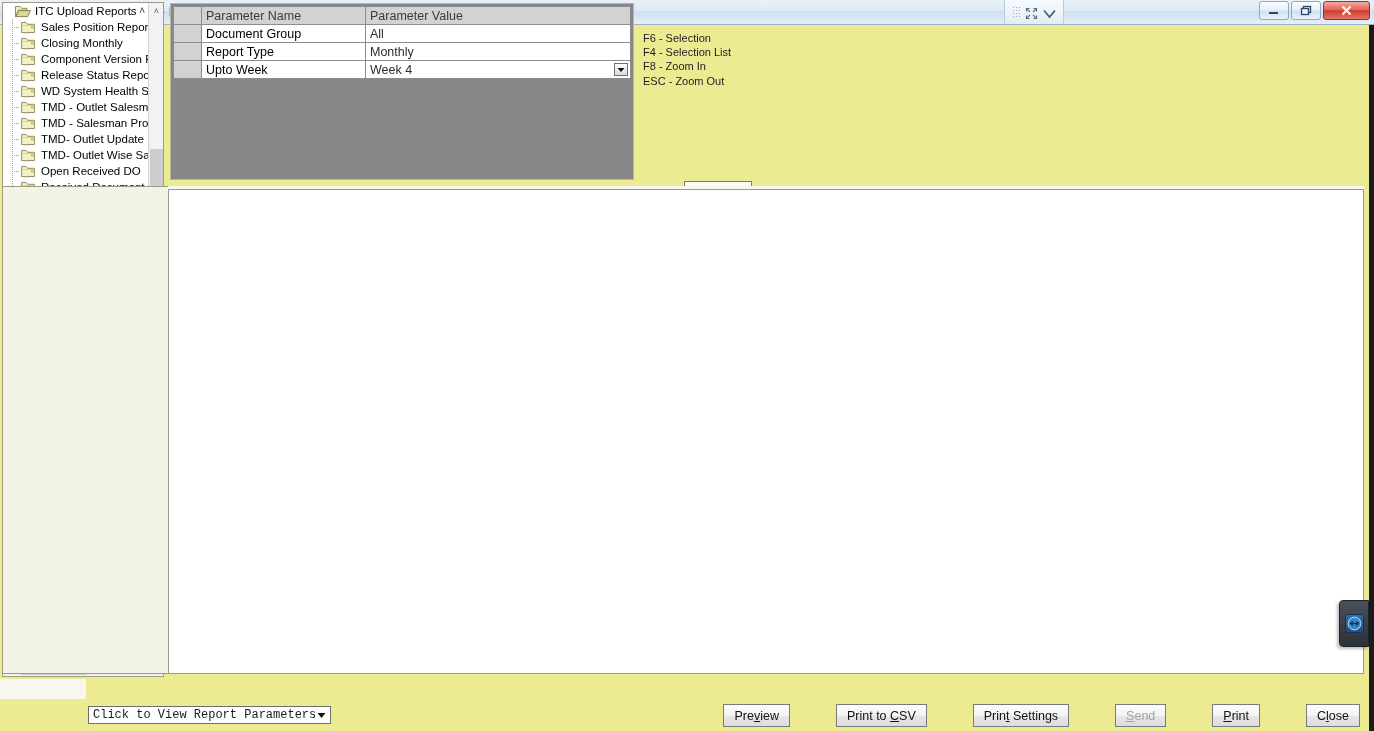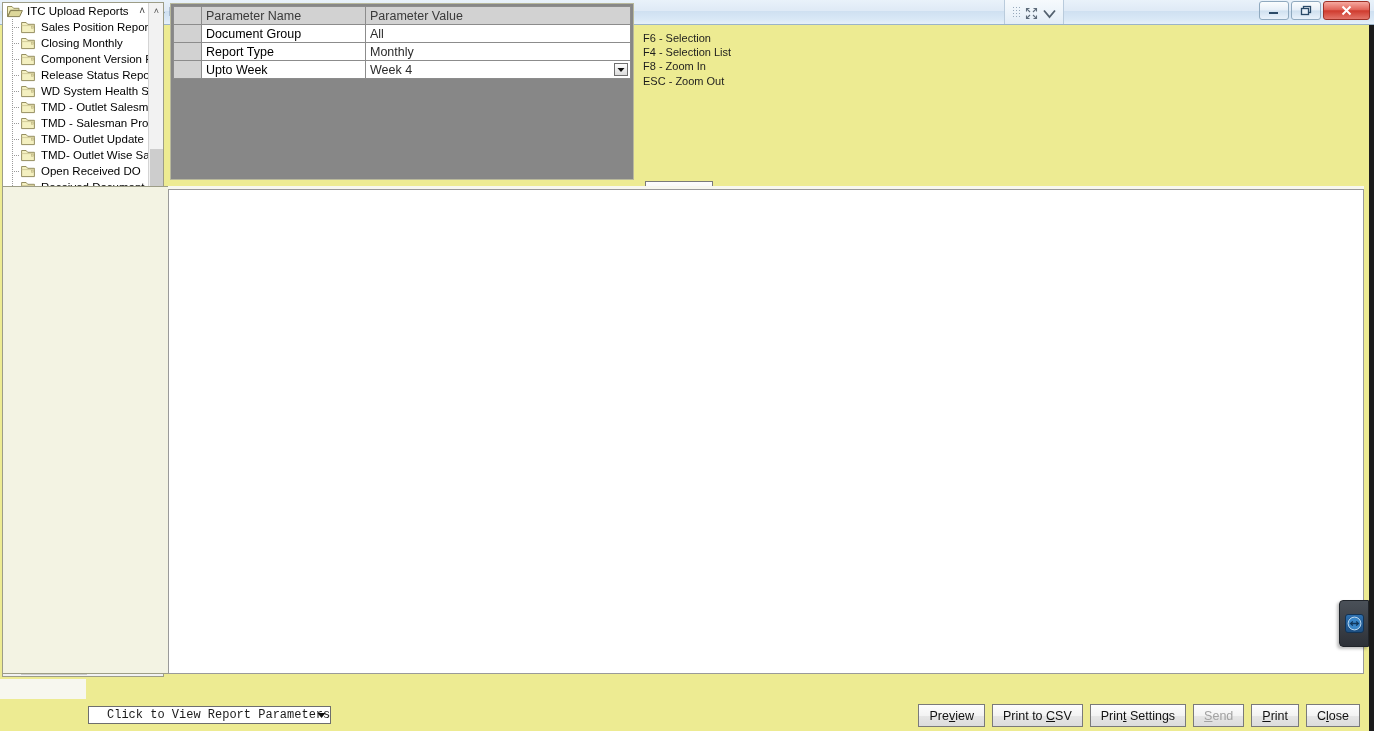--- a/index.html
+++ b/index.html
@@ -134,21 +134,21 @@
     overflow: hidden;
   }
   .tree-row {
     height: 16px;
     display: flex;
     align-items: center;
     white-space: nowrap;
     font-size: 11.5px;
     color: #000;
     position: relative;
-    padding-left: 4px;
+    padding-left: 12px;
     box-sizing: border-box;
   }
   .tree-row.child { padding-left: 18px; }
   .tree-row .dotline {
     position: absolute;
     left: 9px; top: 0; bottom: 0;
     width: 1px;
     background-image: linear-gradient(to bottom,#9a9a9a 1px, transparent 1px);
     background-size: 1px 2px;
   }
@@ -291,20 +291,21 @@
   .btn {
     background: linear-gradient(to bottom,#fdfdfd 0%,#f3f3f3 50%,#e6e6e6 51%,#dcdcdc 100%);
     border: 1px solid #7a7a7a;
     box-sizing: border-box;
     font-size: 12px;
     color: #111;
     display: flex;
     align-items: center;
     justify-content: center;
     font-family: "Liberation Sans", sans-serif;
+    margin-left: 39px;
   }
   .btn.disabled { color: #a2a2a2; }
   .btn u { text-decoration: underline; }
   .generate-btn {
     position: absolute;
     left: 645px; top: 181px;
     width: 68px; height: 22px;
   }
 
   
@@ -370,21 +371,21 @@
     position: absolute;
     left: 88px; top: 27px;
     width: 243px; height: 18px;
     background: #ffffff;
     border: 1px solid #6e6e6e;
     box-sizing: border-box;
     display: flex; align-items: center;
     font-family: "Liberation Mono", monospace;
     font-size: 12px;
     color: #1a1a1a;
-    padding-left: 18px;
+    padding-left: 4px;
     white-space: nowrap;
   }
   .param-combo .cb-arrow {
     position: absolute;
     right: 2px; top: 2px;
     width: 13px; height: 12px;
     display: flex; align-items: center; justify-content: center;
   }
 
   .bbtns {

